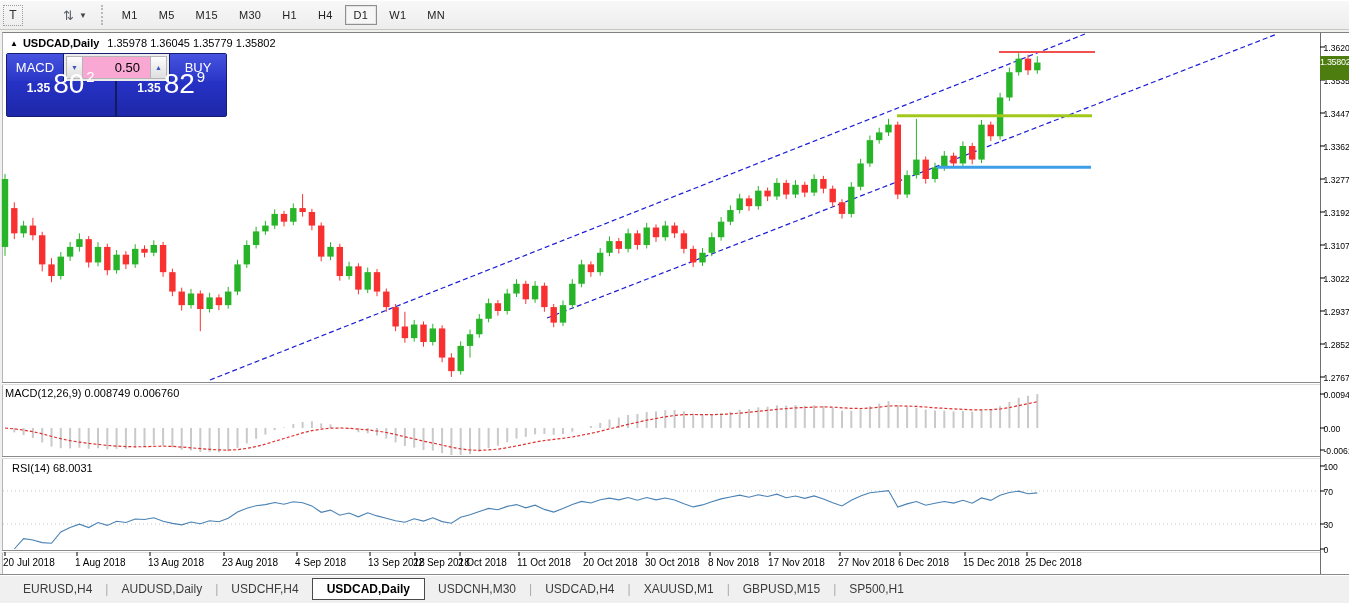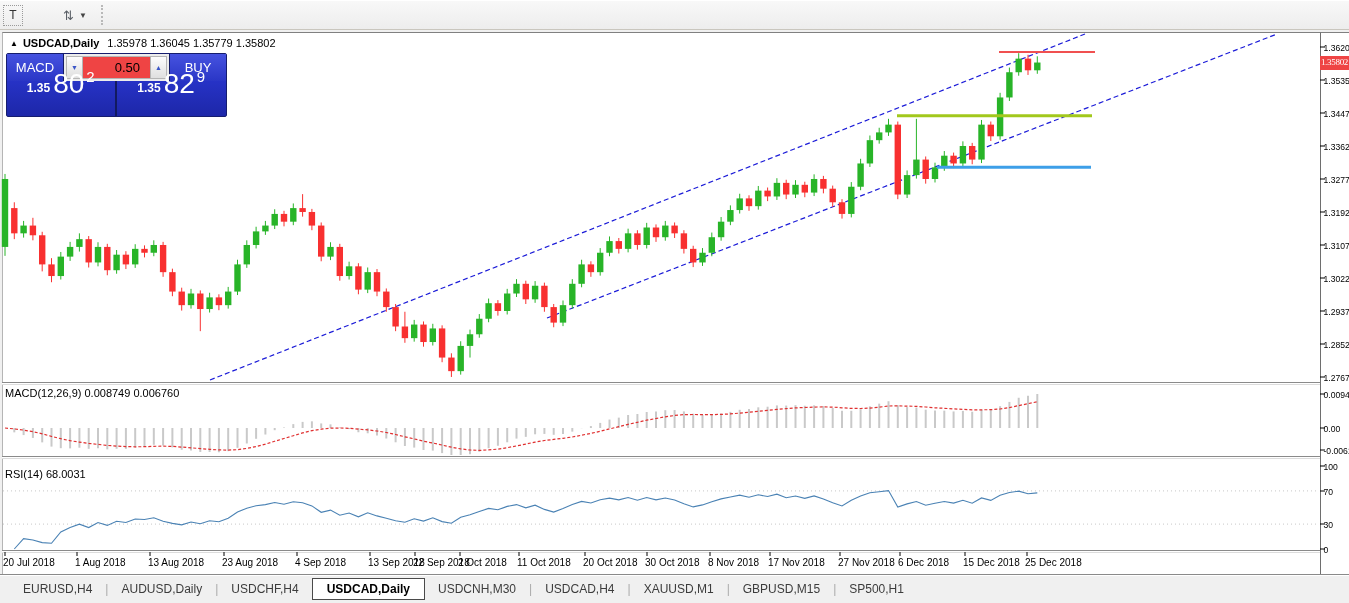--- a/index.html
+++ b/index.html
@@ -35,37 +35,37 @@
              border-top:1px solid #808080; border-left:1px solid #6e6e6e; }
   .sep { position:absolute; left:2px; width:1318px; height:3px; border-top:1px solid #8a8a8a; background:#fff; border-bottom:1px solid #dcdcdc; }
   .frame-bottom { position:absolute; left:0; top:573px; width:1349px; height:2px; border-top:1px solid #8a8a8a; background:#fff; }
   svg.canvas { position:absolute; left:0; top:0; width:1349px; height:603px; }
   svg { font-family:"Liberation Sans", sans-serif; }
   
   .sym-title { position:absolute; left:10px; top:36px; font-size:11px; color:#000; display:flex; align-items:center; }
   .sym-title .tri { font-size:8px; margin-right:5px; }
   .sym-title .sym { font-weight:700; margin-right:8px; }
   .ind-label { position:absolute; font-size:11px; color:#000;text-align:right; }
-  .price-tag { position:absolute; left:1320px; width:29px; height:14px; background:#ef4444; color:#fff;
-               font-size:9px; line-height:13px; text-align:center; letter-spacing:-0.3px;font-family:Liberation Serif, serif; }
+  .price-tag { position:absolute; left:1320px; width:29px; height:24px; background:#4d7c0f; color:#fff;
+               font-size:9px; line-height:13px; text-align:center; letter-spacing:-0.3px; }
   
   .quote {
     position:absolute; left:6px; top:52px; width:221px; height:64px;
     background:linear-gradient(180deg,#3743da 0%, #2733c8 40%, #1d27a8 100%);
     border:1px solid #161d6e; border-radius:2px;
   }
   .quote-top { display:flex; height:27px; }
   .qbtn { width:57px; height:27px; color:#fff; font-size:13px; display:flex; align-items:center; justify-content:center;
           background:linear-gradient(180deg,#4653e0,#2a36c6); border:none; }
   .qbtn.sell { border-right:1px solid #141b66; }
   .qbtn.buy  { border-left:1px solid #141b66; }
   .vol-frame { flex:1; background:#ececec; display:flex; align-items:stretch; padding:2px; }
   .spin { width:17px; background:linear-gradient(180deg,#fdfdfd,#dfdfdf); border:1px solid #b5b5b5; color:#3a55c8;
           font-size:7px; display:flex; align-items:center; justify-content:center; }
-  .vol-val { flex:1; background:#ef4444; border-top:1px solid #b5b5b5; border-bottom:1px solid #b5b5b5;
+  .vol-val { flex:1; background:#f9a8d4; border-top:1px solid #b5b5b5; border-bottom:1px solid #b5b5b5;
              font-size:13px; color:#000; display:flex; align-items:center; justify-content:flex-end; padding-right:10px; }
   .quote-bottom { display:flex; height:35px; }
   .qprice { width:50%; color:#fff; display:flex; align-items:flex-end; justify-content:center; padding-bottom:17px; }
   .qprice.left { border-right:2px solid #121a60; }
   .qprice .small { font-size:12px; font-weight:700; margin-right:3px; margin-bottom:4px; }
   .qprice .big { font-size:28px; line-height:30px; font-weight:400; }
   .qprice .sup { font-size:15px; margin-left:2px; margin-bottom:14px; }
   
   .tabbar { position:absolute; left:0; top:575px; width:1349px; height:26px; background:#f0f0f0;
             display:flex; align-items:center; padding-left:10px; }
@@ -78,20 +78,31 @@
 
 <div class="screen">
 
   <div class="toolbar">
     <div class="tool-btn">T</div>
     <div class="arrange-wrap">
       <span class="arrange-ico">⇅</span>
       <span class="caret">▼</span>
     </div>
     <div class="grip"></div>
+    <div id="tf-buttons" style="display:flex;">
+        <div class="tf-btn">M1</div>
+        <div class="tf-btn">M5</div>
+        <div class="tf-btn">M15</div>
+        <div class="tf-btn">M30</div>
+        <div class="tf-btn">H1</div>
+        <div class="tf-btn">H4</div>
+        <div class="tf-btn active">D1</div>
+        <div class="tf-btn">W1</div>
+        <div class="tf-btn">MN</div>
+      </div>
   </div>
 
   <div class="chartbg"></div>
   <div class="axiscol"></div>
   <div class="sep" style="top:381px;"></div>
   <div class="sep" style="top:455px;"></div>
   <div class="sep" style="top:549px;"></div>
   <div class="frame-bottom"></div>
 
   <svg class="canvas" id="chart-canvas">
@@ -536,21 +547,21 @@
       </div>
       <div class="qprice">
         <span class="small">1.35</span>
         <span class="big">82</span>
         <span class="sup">9</span>
       </div>
     </div>
   </div>
 
   <div class="ind-label" style="left:5px; top:386px;">MACD(12,26,9) 0.008749 0.006760</div>
-  <div class="ind-label" style="left:5px; top:461px;margin-top:6px;">RSI(14) 68.0031</div>
+  <div class="ind-label" style="left:12px; top:461px;">RSI(14) 68.0031</div>
 
   <div class="price-tag" id="price-tag" style="top: 55px;">1.35802</div>
 
   <div class="tabbar" id="tabbar">
       <div class="tab">EURUSD,H4</div>
       <span class="tab-sep">|</span>
       <div class="tab">AUDUSD,Daily</div>
       <span class="tab-sep">|</span>
       <div class="tab">USDCHF,H4</div>
       <div class="tab active">USDCAD,Daily</div>

